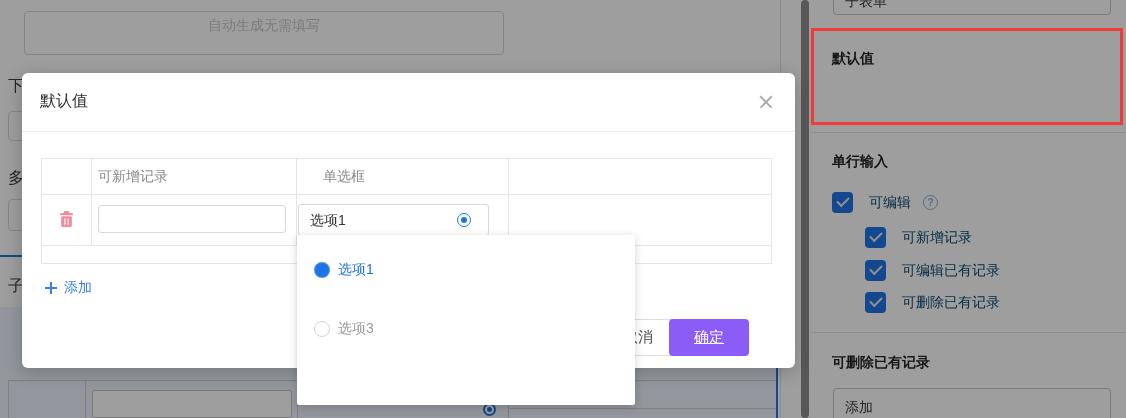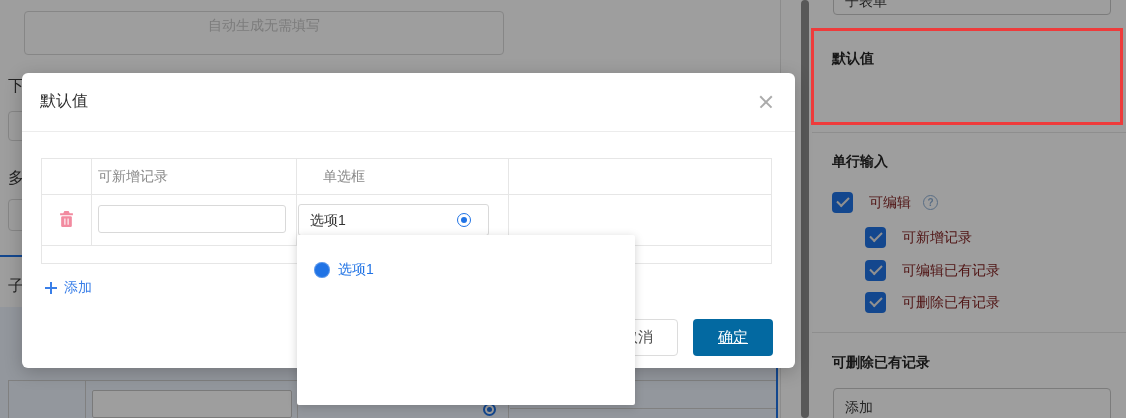--- a/index.html
+++ b/index.html
@@ -47,21 +47,21 @@
     font-family:inherit; }
   .sb-divider { position:absolute; left:0; width:314px; border-top:1px solid #e5e5e5; }
   .sbd1 { top:132px; } .sbd2 { top:332px; }
   .cb-row { position:absolute; display:flex; align-items:center; gap:16px; }
   .cbr1 { left:20px; top:192px; } .cbr2 { left:53px; top:227px; }
   .cbr3 { left:53px; top:260px; } .cbr4 { left:53px; top:292px; }
   .checkbox { position:relative; width:21px; height:21px; border-radius:4px; background:#2073e5;
     flex:0 0 auto; cursor:pointer; }
   .checkbox::after { content:''; position:absolute; left:5px; top:5px; width:10px; height:5px;
     border-left:2px solid #e9e9e9; border-bottom:2px solid #e9e9e9; transform:rotate(-45deg); }
-  .cb-label { font-size:14px; color:#7f1d1d; }
+  .cb-label { font-size:14px; color:#0c4a6e; }
   .help-icon { width:15px; height:15px; border:1px solid #8fb0d6; border-radius:50%;
     color:#8fb0d6; font-size:10px; font-weight:bold; display:inline-flex;
     align-items:center; justify-content:center; margin-left:-4px; }
   .sb-add-input { position:absolute; left:21px; top:388px; width:278px; height:40px;
     border:1px solid #c9c9c9; border-radius:4px; background:#fff; font-size:14px; color:#3c3c3c;
     padding:6px 11px; font-family:inherit; outline:none; }
 
   
   .overlay { position:absolute; inset:0; background:rgba(0,0,0,0.38); z-index:10; }
 
@@ -96,21 +96,21 @@
   .sel-radio::after { content:''; position:absolute; left:2.5px; top:2.5px; width:6px; height:6px;
     border-radius:50%; background:#2073e5; }
   .m-add-link { position:absolute; left:23px; top:205px; display:flex; align-items:center;
     gap:7px; color:#3a7fe8; font-size:14px; cursor:pointer; height:20px; }
   .plus-icon { position:relative; width:12px; height:12px; }
   .plus-icon::before { content:''; position:absolute; left:0; top:5px; width:12px; height:2px; background:#3a7fe8; }
   .plus-icon::after { content:''; position:absolute; left:5px; top:0; width:2px; height:12px; background:#3a7fe8; }
   .m-btn { position:absolute; top:246px; width:80px; height:37px; border-radius:4px;
     font-size:15px; cursor:pointer; font-family:inherit; }
   .btn-cancel { left:576px; background:#fff; border:1px solid #dcdcdc; color:#4a4a4a; }
-  .btn-confirm { left:671px; background:#0369a1; border:none; color:#fff;text-decoration:underline; }
+  .btn-confirm { left:647px; background:#8b5cf6; border:none; color:#fff;text-decoration:underline; }
 
   
   .dropdown { position:absolute; left:297px; top:235px; width:338px; height:170px; background:#fff;
     border-radius:2px; box-shadow:0 2px 10px rgba(0,0,0,0.18); z-index:30; }
   .dd-opt { position:absolute; left:0; width:100%; height:30px; display:flex; align-items:center;
     padding-left:17px; cursor:pointer; gap:8px; }
   .ddo1 { top:20px; } .ddo2 { top:50px; } .ddo3 { top:79px; }
   .dd-radio { width:16px; height:16px; border-radius:50%; flex:0 0 auto; }
   .dd-radio.on { background:#2073e5; box-shadow:inset 0 0 0 1px rgba(255,255,255,0.25); }
   .dd-radio.off { background:#fff; border:1px solid #d6d6d6; }
@@ -219,17 +219,21 @@
 
     <button class="m-btn btn-cancel">取消</button>
     <button class="m-btn btn-confirm">确定</button>
   </div>
 
   <div class="dropdown">
     <div class="dd-opt ddo1">
       <span class="dd-radio on"></span>
       <span class="dd-label">选项1</span>
     </div>
+    <div class="dd-opt ddo3">
+      <span class="dd-radio off"></span>
+      <span class="dd-label">选项3</span>
+    </div>
   </div>
 
   <div class="annotation"></div>
 
 </div>
 
 </body></html>

